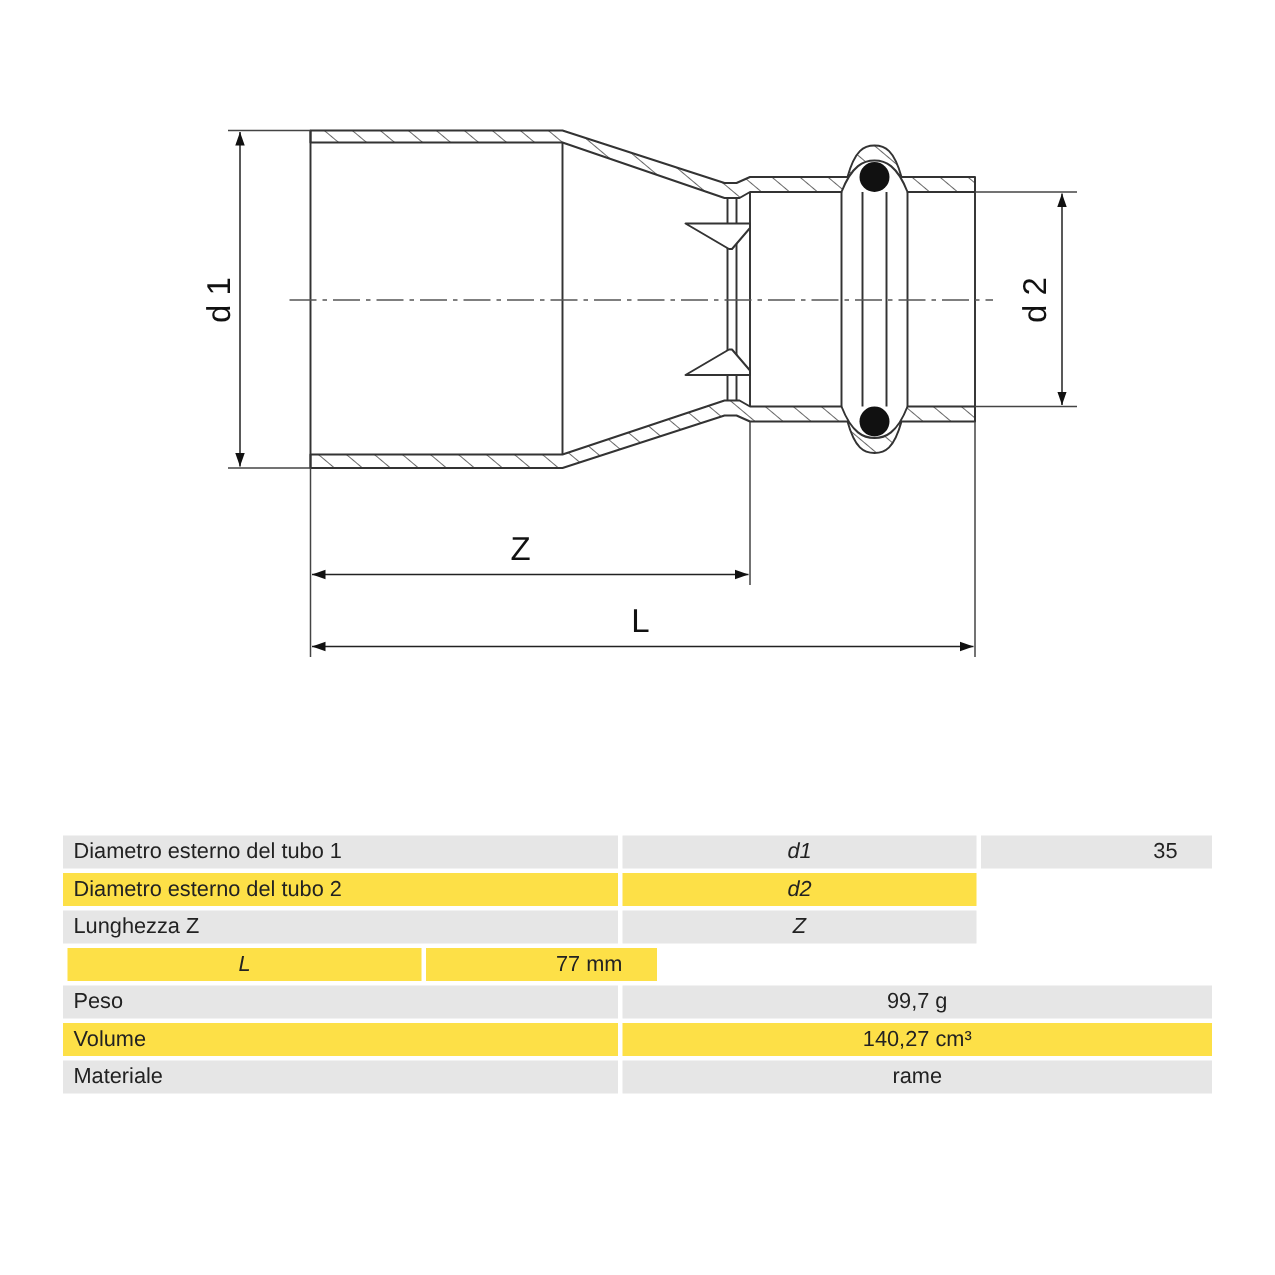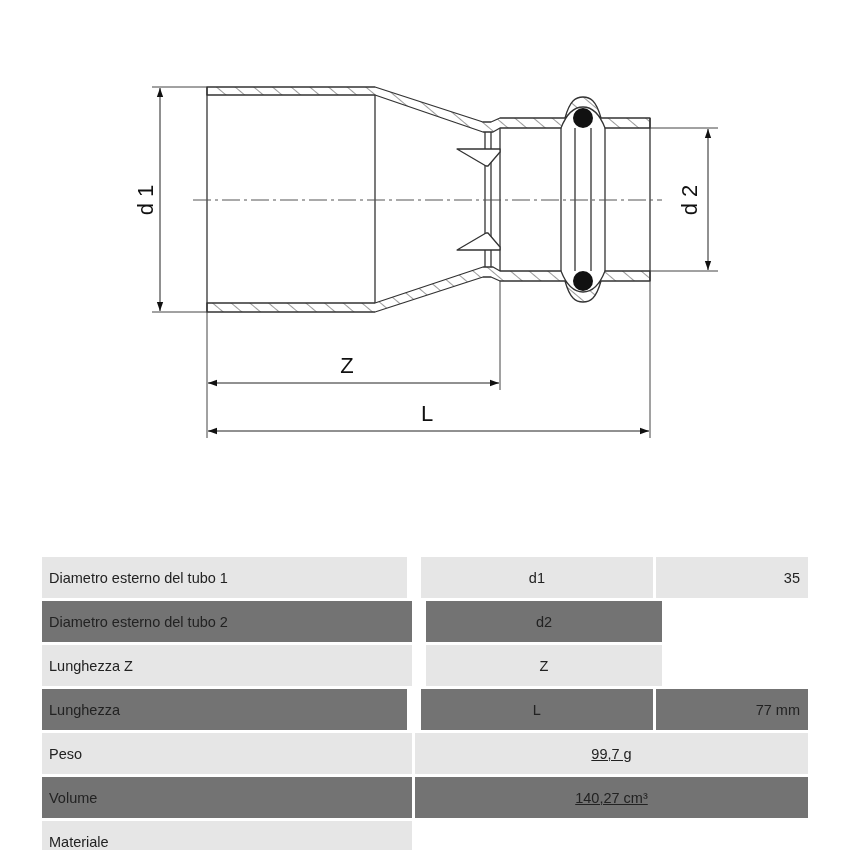--- a/index.html
+++ b/index.html
@@ -1,28 +1,28 @@
 <!DOCTYPE html>
 <html><head>
 <meta charset="utf-8">
 <style>
   html, body { margin: 0; padding: 0; background: #ffffff; }
   body { width: 850px; height: 850px; position: relative; overflow: hidden;
          font-family: "Liberation Sans", sans-serif; color: #222; }
   #drawing { position: absolute; left: 0; top: 0; width: 850px; height: 520px; }
   #drawing text { font-family: "Liberation Sans", sans-serif; fill: #111; }
   .spec-table { position: absolute; left: 42px; top: 557px; width: 766px; }
-  .row { display: flex; height: 41px; margin-bottom: 3px; }
+  .row { display: flex; height: 22px; margin-bottom: 3px; }
   .row.dark .cell { background: #e6e6e6; }
-  .row.light .cell { background: #737373; }
+  .row.light .cell { background: #fde047; }
   .cell { display: flex; align-items: center; font-size: 14.5px; color: #222; box-sizing: border-box; }
   .c-label { width: 370px; padding-left: 7px; }
-  .c-sym { width: 236px; margin-left: 14px; justify-content: center; }
-  .c-val { width: 154px; margin-left: 3px; justify-content: flex-end; padding-right: 8px; }
-  .c-merged { width: 393px; margin-left: 3px; justify-content: center; text-decoration: underline; }
+  .c-sym { width: 236px; margin-left: 3px; justify-content: center; font-style: italic; }
+  .c-val { width: 154px; margin-left: 3px; justify-content: flex-end; padding-right: 23px; }
+  .c-merged { width: 393px; margin-left: 3px; justify-content: center; }
 </style>
 </head>
 <body>
 
 <svg id="drawing" viewBox="0 0 850 520" xmlns="http://www.w3.org/2000/svg">
   <defs>
     <pattern id="hatch" patternUnits="userSpaceOnUse" width="12" height="12" patternTransform="rotate(-50)">
       <line x1="0" y1="0" x2="0" y2="12" stroke="#333" stroke-width="1"></line>
     </pattern>
     <marker id="arr" viewBox="0 0 10 10" refX="10" refY="5" markerWidth="9" markerHeight="9" orient="auto-start-reverse" markerUnits="userSpaceOnUse">
@@ -95,28 +95,28 @@
   </div>
   <div class="row light">
     <div class="cell c-label">Diametro esterno del tubo 2</div>
     <div class="cell c-sym">d2</div>
   </div>
   <div class="row dark">
     <div class="cell c-label">Lunghezza Z</div>
     <div class="cell c-sym">Z</div>
   </div>
   <div class="row light">
-    <div class="cell c-label">Lunghezza</div>
     <div class="cell c-sym">L</div>
     <div class="cell c-val">77 mm</div>
   </div>
   <div class="row dark">
     <div class="cell c-label">Peso</div>
     <div class="cell c-merged">99,7 g</div>
   </div>
   <div class="row light">
     <div class="cell c-label">Volume</div>
     <div class="cell c-merged">140,27 cm³</div>
   </div>
   <div class="row dark">
     <div class="cell c-label">Materiale</div>
+    <div class="cell c-merged">rame</div>
   </div>
 </div>
 
 </body></html>

